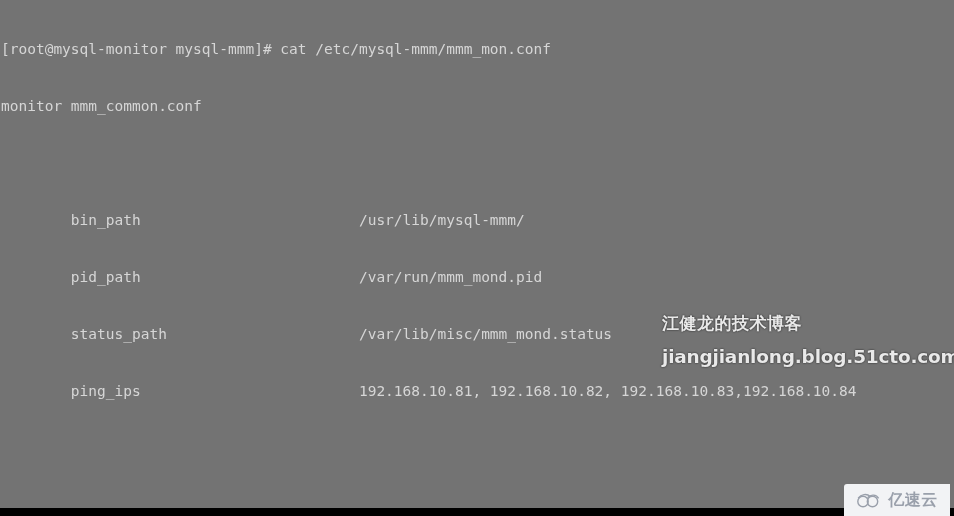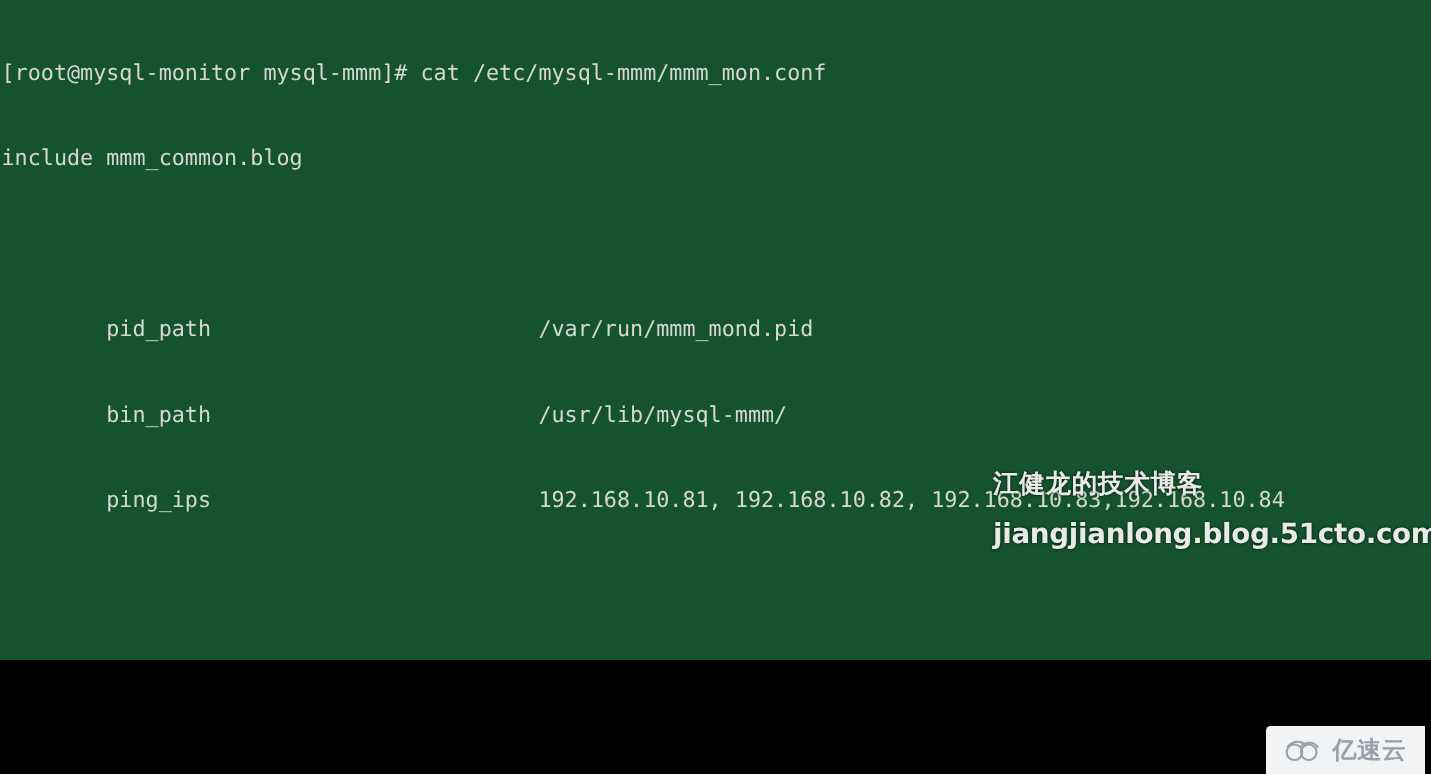--- a/index.html
+++ b/index.html
@@ -14,22 +14,22 @@
     overflow: hidden;
     position: relative;
     font-family: "DejaVu Sans Mono", "Liberation Mono", monospace;
   }
 
   #terminal {
     position: absolute;
     left: 0;
     top: 0;
     width: 954px;
-    height: 440px;
-    background: #14532d;
+    height: 508px;
+    background: #737373;
     color: #d6d6d6;
     font-family: "DejaVu Sans Mono", "Liberation Mono", monospace;
     font-size: 14.5px;
     line-height: 19px;
     white-space: pre;
     padding: 2px 0 14px 1px;
     box-sizing: border-box;
     letter-spacing: 0px;
   }
 
@@ -96,24 +96,25 @@
     color: #9aa0ab;
     letter-spacing: 0.5px;
     line-height: 18px;
   }
 </style>
 </head>
 <body>
 
 <div id="terminal">
   <span class="term-line">[root@mysql-monitor mysql-mmm]# cat /etc/mysql-mmm/mmm_mon.conf</span>
-  <span class="term-line">include mmm_common.blog</span>
+  <span class="term-line">monitor mmm_common.conf</span>
   <span class="term-line blank"></span>
+  <span class="term-line">        bin_path                         /usr/lib/mysql-mmm/</span>
   <span class="term-line">        pid_path                         /var/run/mmm_mond.pid</span>
-  <span class="term-line">        bin_path                         /usr/lib/mysql-mmm/</span>
+  <span class="term-line">        status_path                      /var/lib/misc/mmm_mond.status</span>
   <span class="term-line">        ping_ips                         192.168.10.81, 192.168.10.82, 192.168.10.83,192.168.10.84</span>
   
   
   
   
   
   
   
   
   

